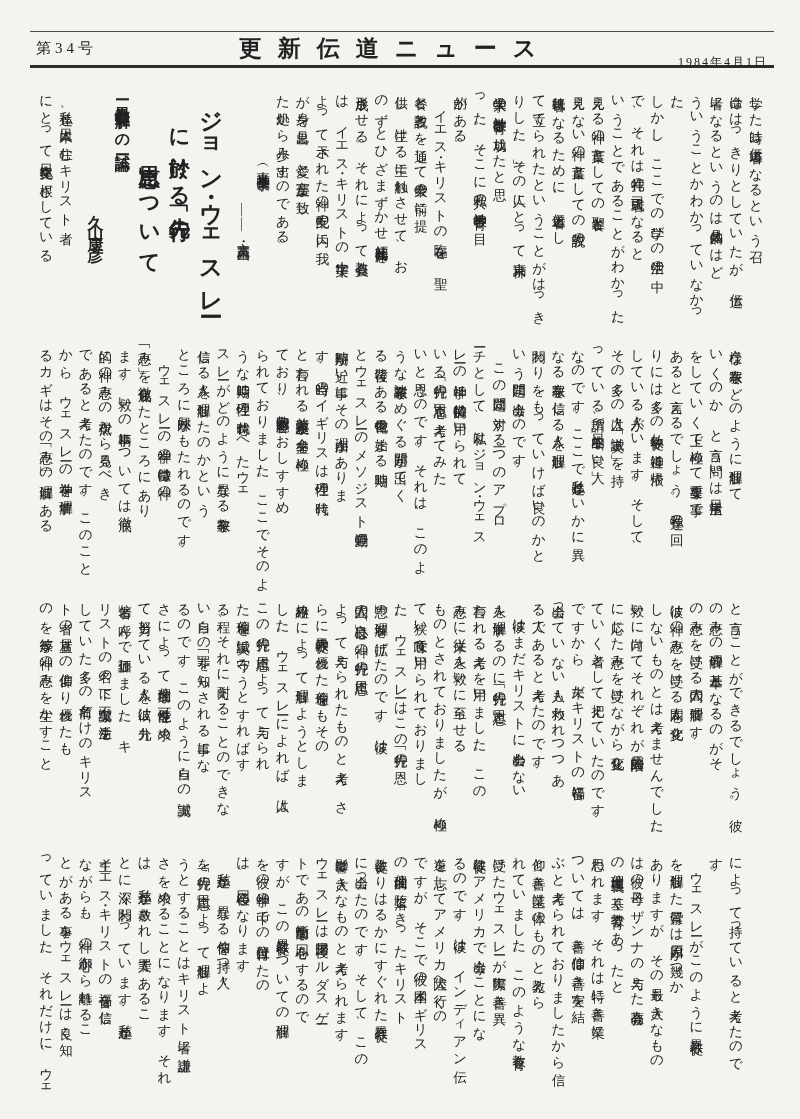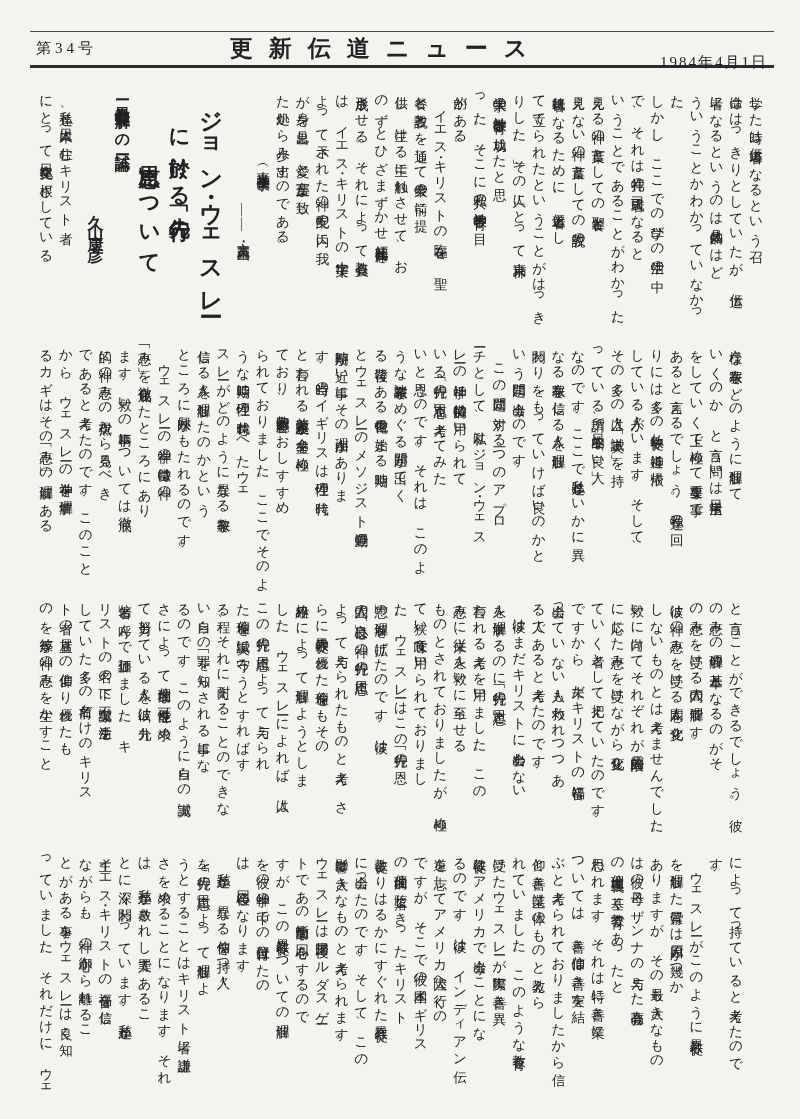--- a/index.html
+++ b/index.html
@@ -11,21 +11,21 @@
   }
   
   .masthead{
     position:absolute;top:31px;left:30px;right:26px;height:37px;
     border-top:1.5px solid #4a4a4a;border-bottom:3px solid #2c2c2c;
     display:flex;align-items:center;justify-content:space-between;
     padding:0 6px;box-sizing:border-box;
   }
   .issue{font-size:15px;letter-spacing:4px;}
   .nl-title{font-size:23px;letter-spacing:16px;font-weight:600;transform:translateX(8px);}
-  .date{font-size:15px;letter-spacing:2px;margin-top:28px;}
+  .date{font-size:12px;letter-spacing:2px;margin-top:28px;}
   
   .body{position:absolute;top:86px;left:36px;right:50px;}
   .band{
     writing-mode:vertical-rl;
     height:251px;margin-bottom:3px;
     font-size:13.5px;letter-spacing:1.1px;
   }
   .cols{display:contents;}
   .vcol{line-height:19.7px;}
   

